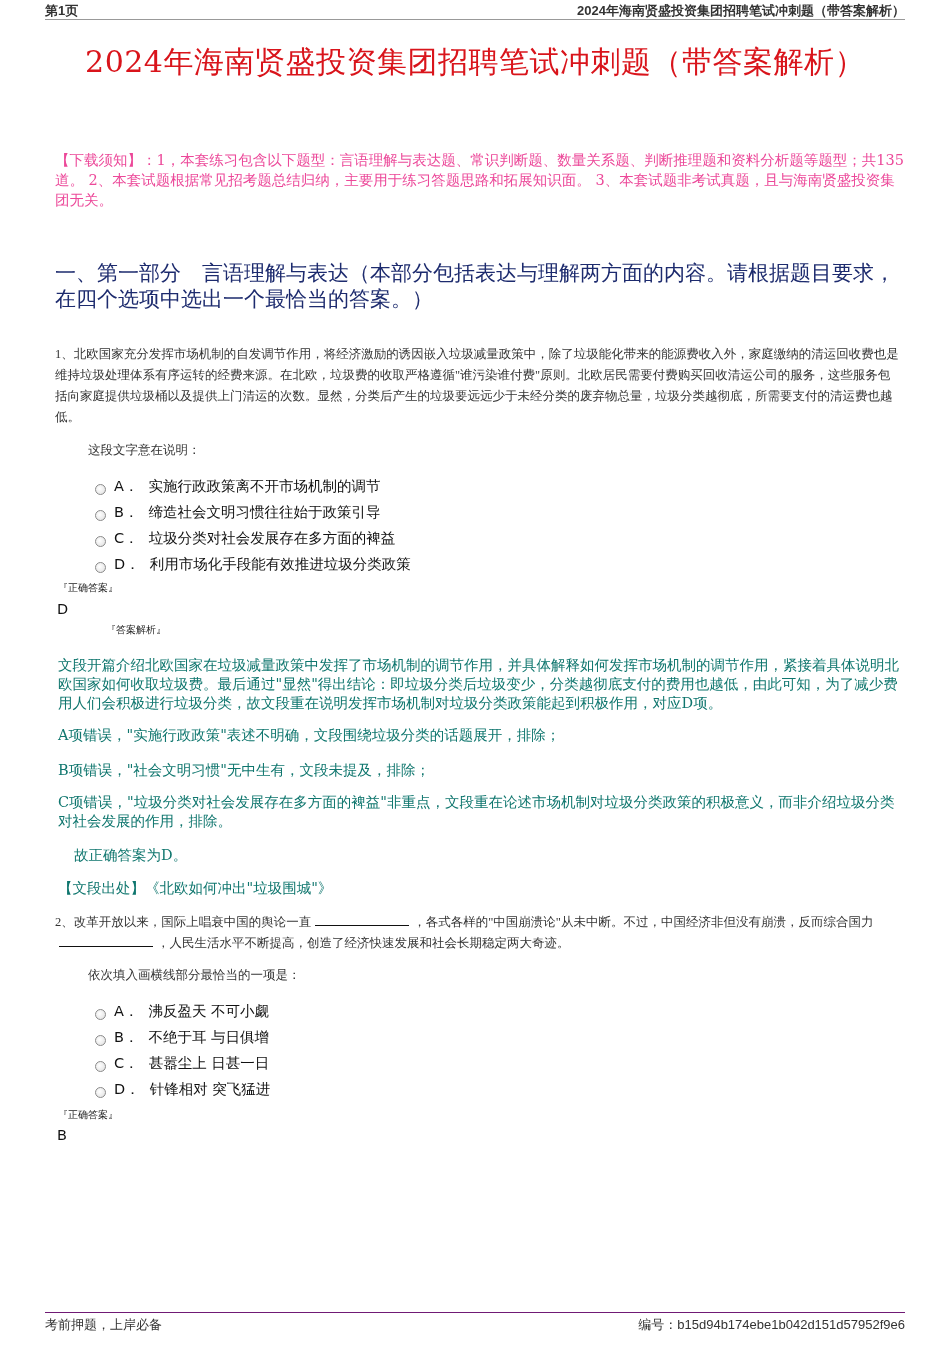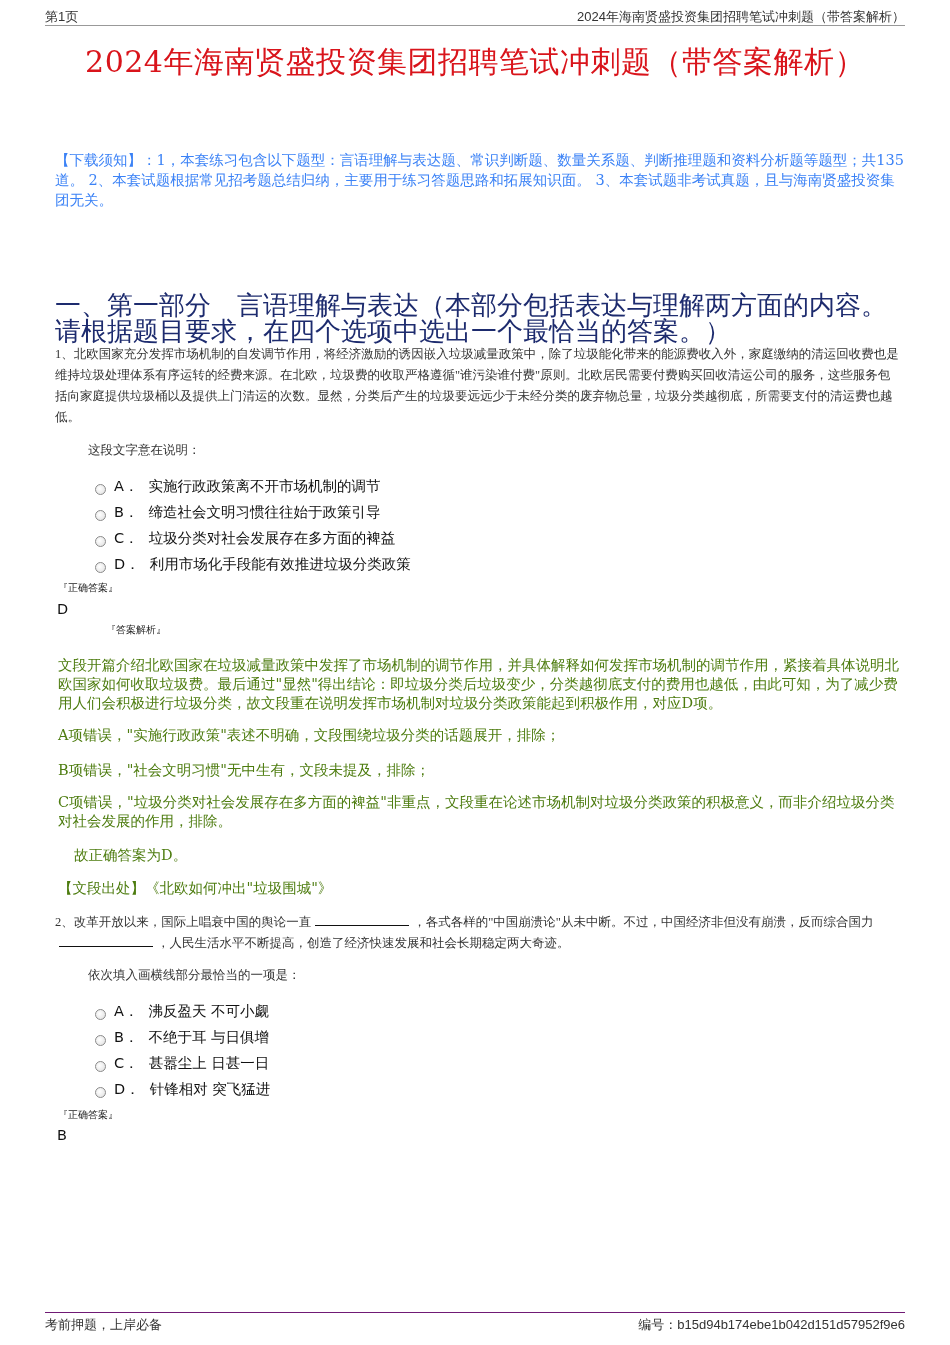--- a/index.html
+++ b/index.html
@@ -1,41 +1,42 @@
 <!DOCTYPE html>
 <html><head>
   <meta charset="utf-8">
   <style>
     * { box-sizing: border-box; margin: 0; padding: 0; }
     html, body { width: 950px; height: 1345px; background: #ffffff; overflow: hidden; }
     body { position: relative; font-family: "DejaVu Serif", "Liberation Serif", serif; color: #1a1a1a; }
 
     .page-header {
-      position: absolute; left: 45px; top: 6px; width: 860px; height: 20px;
+      position: absolute; left: 45px; top: 0; width: 860px; height: 20px;
       border-bottom: 1px solid #999;
       font-size: 13px; color: #333;
       font-family: "Liberation Sans", "DejaVu Sans", sans-serif;
+      font-weight: bold;
     }
     .page-header .left { position: absolute; left: 0; top: 2px; }
     .page-header .right { position: absolute; right: 0; top: 2px; }
 
     .doc-title {
       position: absolute; left: 0; top: 42px; width: 950px; text-align: center;
       font-size: 30px; color: #d9141b; letter-spacing: 0.5px;
       font-family: "DejaVu Serif", "Liberation Serif", serif;
     }
 
     .notice {
       position: absolute; left: 55px; top: 150px; width: 850px;
-      font-size: 14.5px; line-height: 20px; color: #3b82f6;
+      font-size: 14.5px; line-height: 20px; color: #ec4899;
     }
 
     .section-title {
-      position: absolute; left: 55px; top: 292px; width: 845px;
-      font-size: 26px; line-height: 26px; color: #1d2b6e;
+      position: absolute; left: 55px; top: 260px; width: 845px;
+      font-size: 21px; line-height: 26px; color: #1d2b6e;
     }
 
     .q-stem {
       position: absolute; left: 55px; width: 845px;
       font-size: 12.5px; line-height: 21px; color: #333; font-family: Liberation Serif, serif;
     }
     .q-prompt {
       position: absolute; left: 55px; font-size: 12.5px; color: #333; margin-left: 33px;
     }
 
@@ -57,21 +58,21 @@
     .answer-label {
       position: absolute; left: 58px; font-size: 10px; color: #222;
     }
     .answer-value {
       position: absolute; left: 57px; font-size: 14.5px; color: #111;
       font-family: "DejaVu Sans", "Liberation Sans", sans-serif;
     }
 
     .analysis {
       position: absolute; left: 58px; width: 845px;
-      font-size: 14.5px; line-height: 19px; color: #4d7c0f;
+      font-size: 14.5px; line-height: 19px; color: #0f766e;
     }
 
     .blank {
       display: inline-block; width: 94px; border-bottom: 1px solid #111; height: 12px;
       margin: 0 4px; vertical-align: baseline;
     }
 
     .page-footer {
       position: absolute; left: 45px; top: 1312px; width: 860px; height: 22px;
       border-top: 1px solid #701a75;

